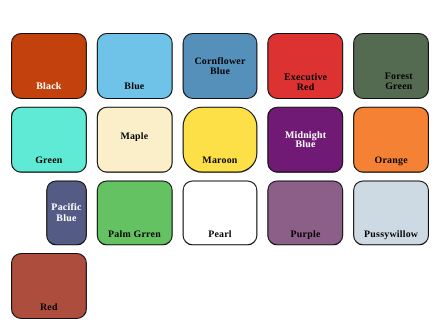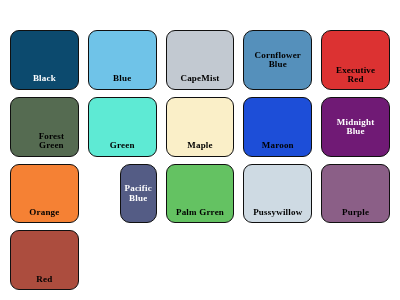--- a/index.html
+++ b/index.html
@@ -54,73 +54,72 @@
     letter-spacing: 0.2px;
     width: 100%;
     padding: 0 2px;
     box-sizing: border-box;
     user-select: none;
   }
 
   
   .swatch.two-line {
     align-items: center;
-    border-radius: 10px;
   }
   .swatch.two-line .swatch-label {
     margin-top: 6px;
   }
 </style>
 </head>
 <body>
 
 <div id="palette-grid" style="background: rgb(255, 255, 255); grid-template-columns: repeat(5, 1fr); grid-template-rows: repeat(4, 1fr);">
-    <div class="swatch" style="background: #0c4a6e; border-color: rgb(16, 16, 16);">
+    <div class="swatch" style="background: #c2410c; border-color: rgb(16, 16, 16);">
       <div class="swatch-label" style="color: rgb(255, 255, 255);">Black</div>
     </div>
     <div class="swatch" style="background: rgb(111, 195, 232); border-color: rgb(16, 16, 16);">
       <div class="swatch-label" style="color: rgb(0, 0, 0);">Blue</div>
-    </div>
-    <div class="swatch" style="background: rgb(194, 201, 209); border-color: rgb(16, 16, 16);">
-      <div class="swatch-label" style="color: rgb(0, 0, 0);">CapeMist</div>
     </div>
     <div class="swatch two-line" style="background: rgb(85, 144, 187); border-color: rgb(16, 16, 16);">
       <div class="swatch-label" style="color: rgb(0, 0, 0);">Cornflower<br>Blue</div>
     </div>
     <div class="swatch two-line" style="background: rgb(220, 50, 50); border-color: rgb(16, 16, 16);">
       <div class="swatch-label" style="color: rgb(0, 0, 0); margin-top: 36px;">Executive<br>Red</div>
     </div>
     <div class="swatch" style="background: rgb(85, 107, 81); border-color: rgb(16, 16, 16);">
       <div class="swatch-label" style="color: rgb(0, 0, 0); padding-left: 16px;">Forest Green</div>
     </div>
     <div class="swatch" style="background: #5eead4; border-color: rgb(16, 16, 16);">
       <div class="swatch-label" style="color: rgb(0, 0, 0);">Green</div>
     </div>
-    <div class="swatch" style="background: rgb(250, 239, 200); border-color: rgb(16, 16, 16);">
+    <div class="swatch" style="background: rgb(250, 239, 200); border-color: rgb(16, 16, 16); align-items: center;">
       <div class="swatch-label" style="color: rgb(0, 0, 0);">Maple</div>
     </div>
-    <div class="swatch" style="background: #1d4ed8; border-color: rgb(16, 16, 16);">
+    <div class="swatch" style="background: #fde047; border-color: rgb(16, 16, 16); border-radius: 18px;">
       <div class="swatch-label" style="color: rgb(0, 0, 0);">Maroon</div>
     </div>
     <div class="swatch two-line" style="background: #701a75; border-color: rgb(16, 16, 16);">
       <div class="swatch-label" style="color: rgb(255, 255, 255);">Midnight<br>Blue</div>
     </div>
     <div class="swatch" style="background: rgb(245, 129, 52); border-color: rgb(16, 16, 16);">
       <div class="swatch-label" style="color: rgb(0, 0, 0); margin-top: 22px;">Orange</div>
     </div>
     <div class="swatch two-line" style="background: rgb(84, 92, 133); border-color: rgb(16, 16, 16); margin-left: 32px;">
       <div class="swatch-label" style="color: rgb(255, 255, 255);">Pacific<br>Blue</div>
     </div>
     <div class="swatch" style="background: rgb(100, 194, 98); border-color: rgb(16, 16, 16);">
       <div class="swatch-label" style="color: rgb(0, 0, 0);">Palm Grren</div>
     </div>
-    <div class="swatch" style="background: rgb(206, 218, 227); border-color: rgb(16, 16, 16);">
-      <div class="swatch-label" style="color: rgb(0, 0, 0);">Pussywillow</div>
+    <div class="swatch" style="background: rgb(255, 255, 255); border-color: rgb(16, 16, 16);">
+      <div class="swatch-label" style="color: rgb(0, 0, 0);">Pearl</div>
     </div>
     <div class="swatch" style="background: rgb(139, 95, 135); border-color: rgb(16, 16, 16);">
       <div class="swatch-label" style="color: rgb(0, 0, 0);">Purple</div>
+    </div>
+    <div class="swatch" style="background: rgb(206, 218, 227); border-color: rgb(16, 16, 16);">
+      <div class="swatch-label" style="color: rgb(0, 0, 0);">Pussywillow</div>
     </div>
     <div class="swatch" style="background: rgb(172, 77, 62); border-color: rgb(16, 16, 16);">
       <div class="swatch-label" style="color: rgb(0, 0, 0);">Red</div>
     </div>
     <div class="swatch empty"></div>
     <div class="swatch empty"></div>
   </div>
 
 </body></html>

